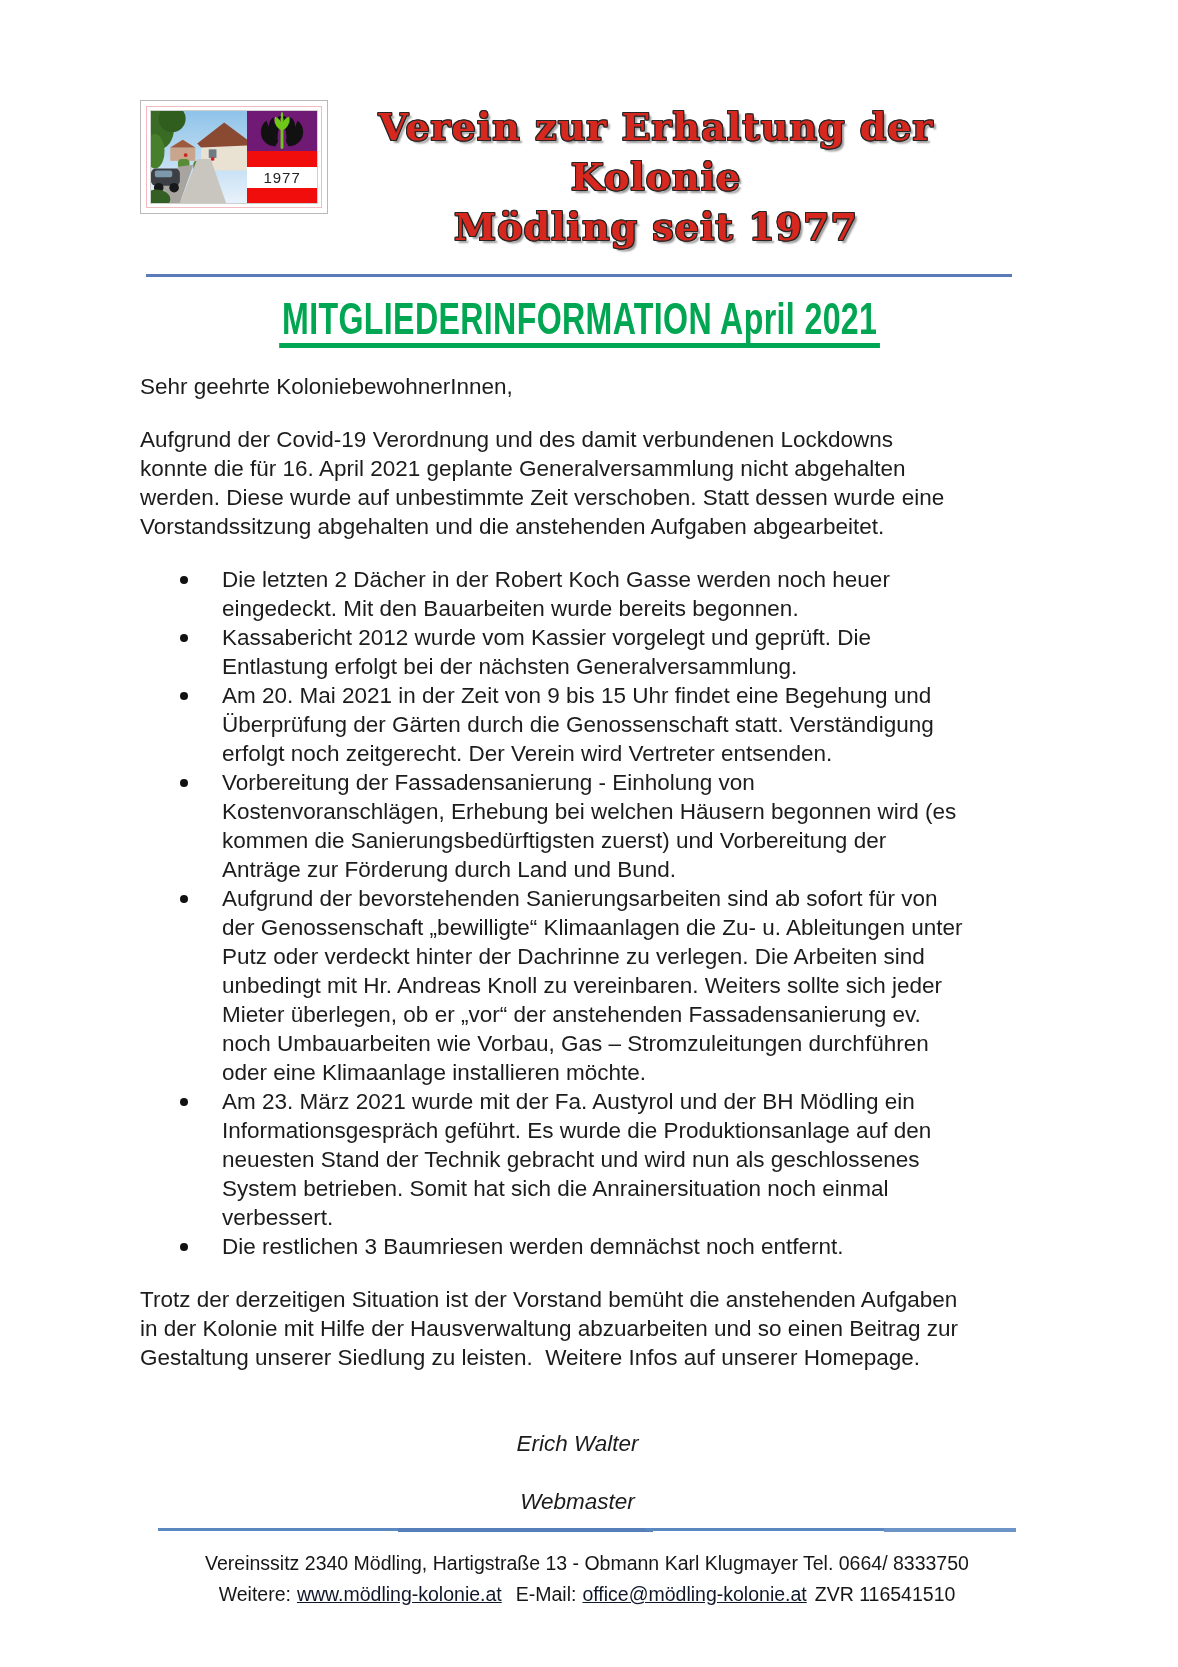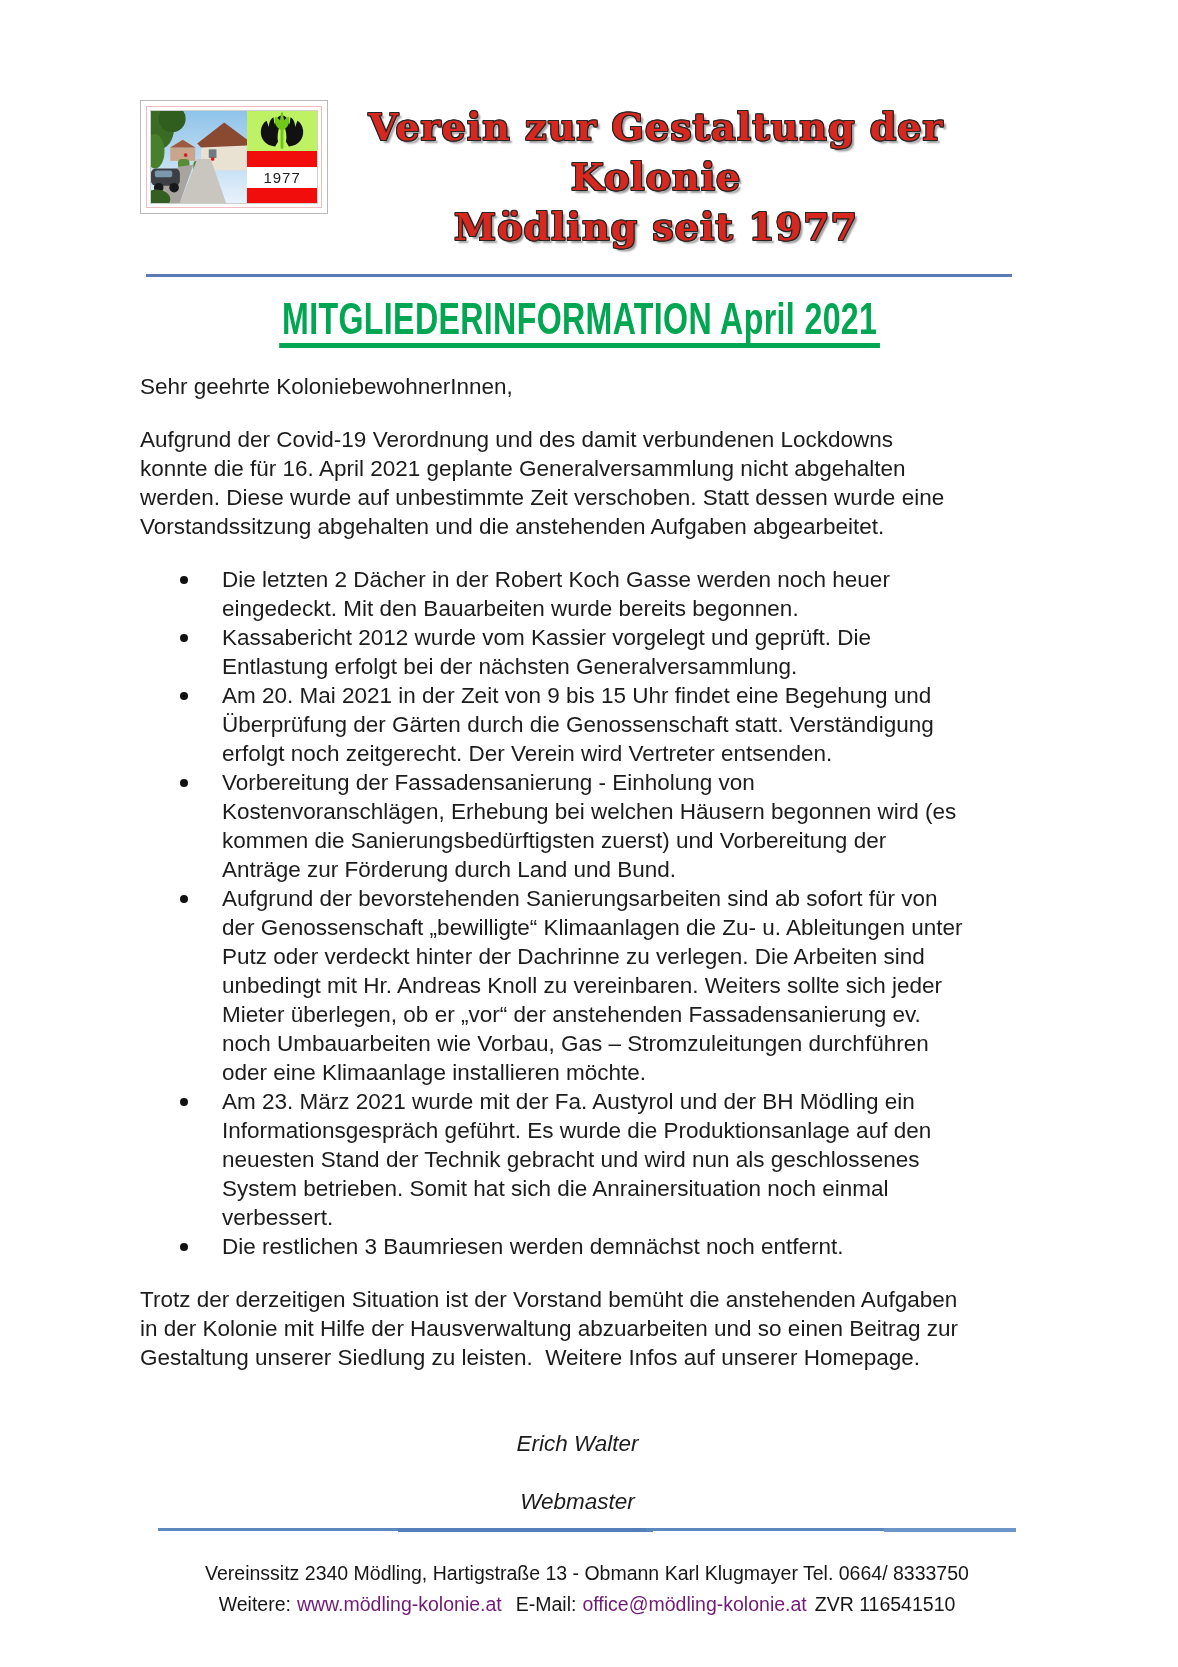--- a/index.html
+++ b/index.html
@@ -14,21 +14,21 @@
   .logo-frame{
     width:188px; height:114px; box-sizing:border-box; flex:0 0 auto;
     border:1px solid #b9b9b9; background:#fff; padding:5px;
   }
   .logo-frame-inner{
     width:100%; height:100%; box-sizing:border-box;
     border:1px solid #f0bcc2; padding:3px; background:#fff;
   }
   .logo-art{ display:flex; width:100%; height:100%; border:1px solid #cfcfcf; box-sizing:border-box; }
   .logo-photo{ width:58%; height:100%; display:block; }
-  .logo-panel{ width:42%; display:flex; flex-direction:column; background:#bef264; }
+  .logo-panel{ width:42%; display:flex; flex-direction:column; background:#701a75; }
   .panel-icon{ flex:1; display:flex; align-items:center; justify-content:center; }
   .stripe{ height:16px; }
   .stripe.red{ background:#f20d0d; }
   .stripe.year{
     height:21px; background:#fff; text-align:center;
     font-size:15px; line-height:21px; letter-spacing:1px; color:#222;
   }
   .org-title{
     flex:1; text-align:center; padding:2px 46px 0 10px;
     font-family:"DejaVu Serif",serif; font-weight:bold;
@@ -62,22 +62,22 @@
 
   
   .footer{ position:absolute; left:158px; top:1528px; width:858px; }
   .footer-rule{ position:relative; height:8px; }
   .footer-rule .seg{ position:absolute; height:3px; background:#5c88c2; }
   .footer-rule .s1{ left:0;   top:1; width:248px; }
   .footer-rule .s2{ left:240px; top:2; width:255px; height:4px; background:#567fb9;}
   .footer-rule .s3{ left:488px; top:4; width:245px; }
   .footer-rule .s4{ left:726px; top:3; width:132px; height:4px; background:#6d94c6;}
   .footer p{ margin:0; text-align:center; font-size:19.5px; line-height:31px; color:#161616; }
-  .footer .f1{ margin-top:22px; }
-  .footer .link{ color:#701a75; cursor:pointer; }
+  .footer .f1{ margin-top:12px; }
+  .footer .link{ color:#0f172a; text-decoration:underline; cursor:pointer; }
   .footer .lbl{ margin-right:6px; }
   .footer .gap{ margin-right:14px; }
   .footer .zvr{ margin-left:8px; }
 </style>
 </head>
 <body>
 
 <div class="page">
   <div class="content">
 
@@ -137,21 +137,21 @@
                 </svg>
               </div>
               <div class="stripe red"></div>
               <div class="stripe year">1977</div>
               <div class="stripe red"></div>
             </div>
           </div>
         </div>
       </div>
       <div class="org-title">
-        <div>Verein zur Gestaltung der Kolonie</div>
+        <div>Verein zur Erhaltung der Kolonie</div>
         <div>Mödling seit 1977</div>
       </div>
     </div>
 
     <div class="header-rule"></div>
 
     <h1 class="doc-title">
       <span class="squeeze">MITGLIEDERINFORMATION April 2021</span>
     </h1>
 

